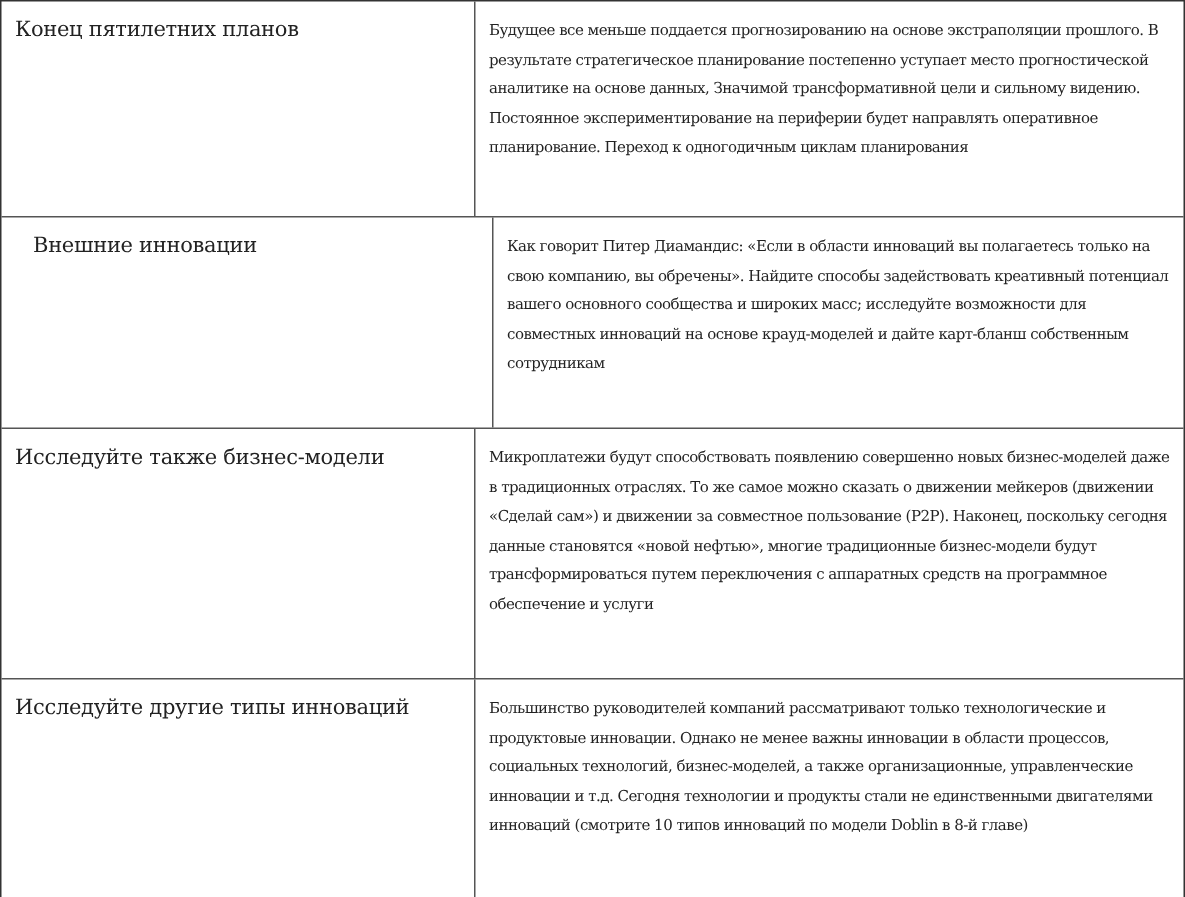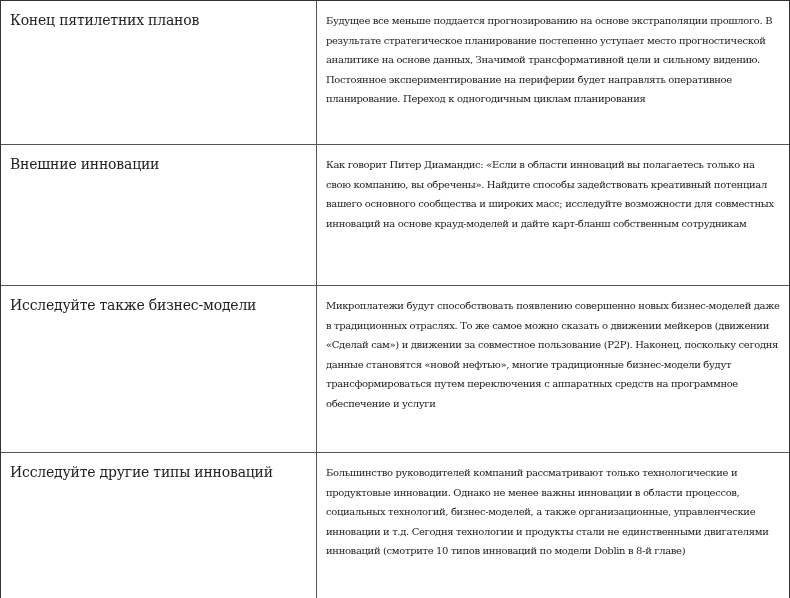--- a/index.html
+++ b/index.html
@@ -14,21 +14,21 @@
   .row:last-child { border-bottom: none; }
   .cell-left {
     width: 316px; box-sizing: border-box; border-right: 1px solid #555;
     padding: 10px 8px 8px 9px; font-size: 14px; line-height: 19px; letter-spacing: -0.2px;
   }
   .cell-right {
     flex: 1; box-sizing: border-box;
     padding: 10px 8px 8px 9px; font-size: 10px; line-height: 19.6px; letter-spacing: -0.35px;
   }
   .r1 { height: 143px; }
-  .r2 { height: 140px; }
+  .r2 { height: 140px; padding-left: 12px; }
   .r3 { height: 166px; }
   .r4 { height: 160px; }
 </style>
 </head>
 <body>
 
 <div class="table">
   <div class="row r1">
     <div class="cell-left">Конец пятилетних планов</div>
     <div class="cell-right">Будущее все меньше поддается прогнозированию на основе экстраполяции прошлого. В результате стратегическое планирование постепенно уступает место прогностической аналитике на основе данных, Значимой трансформативной цели и сильному видению. Постоянное экспериментирование на периферии будет направлять оперативное планирование. Переход к одногодичным циклам планирования</div>

